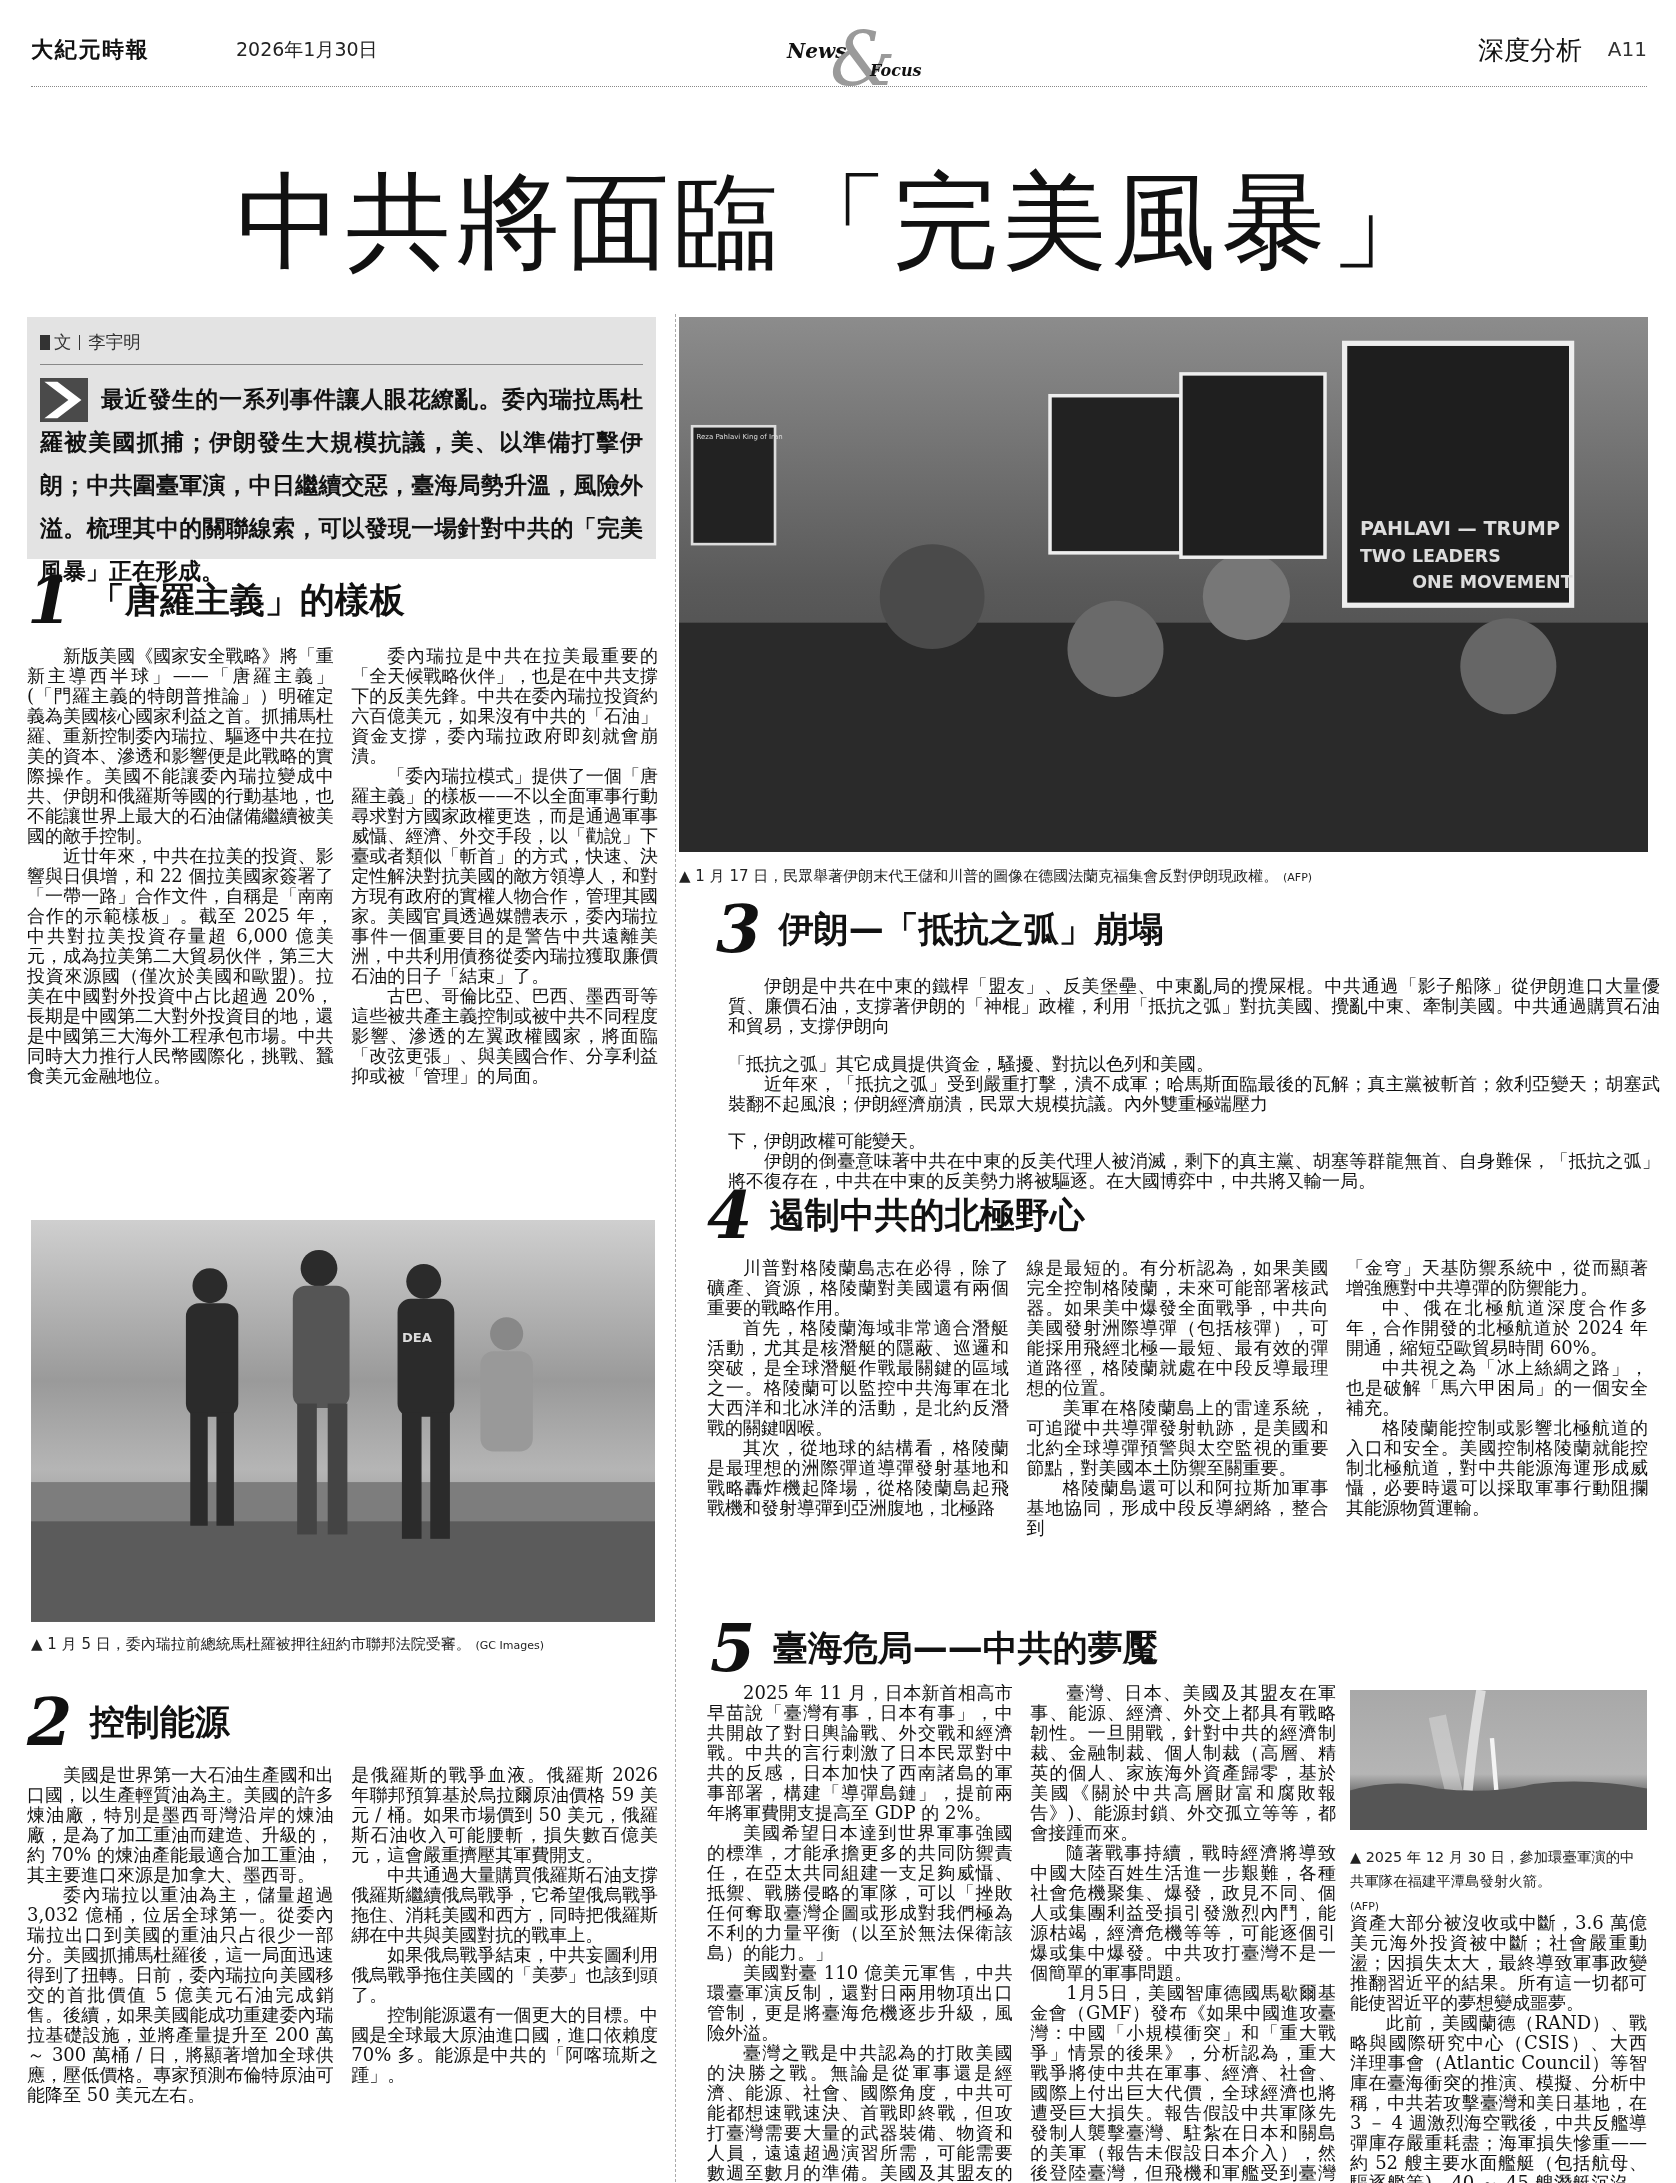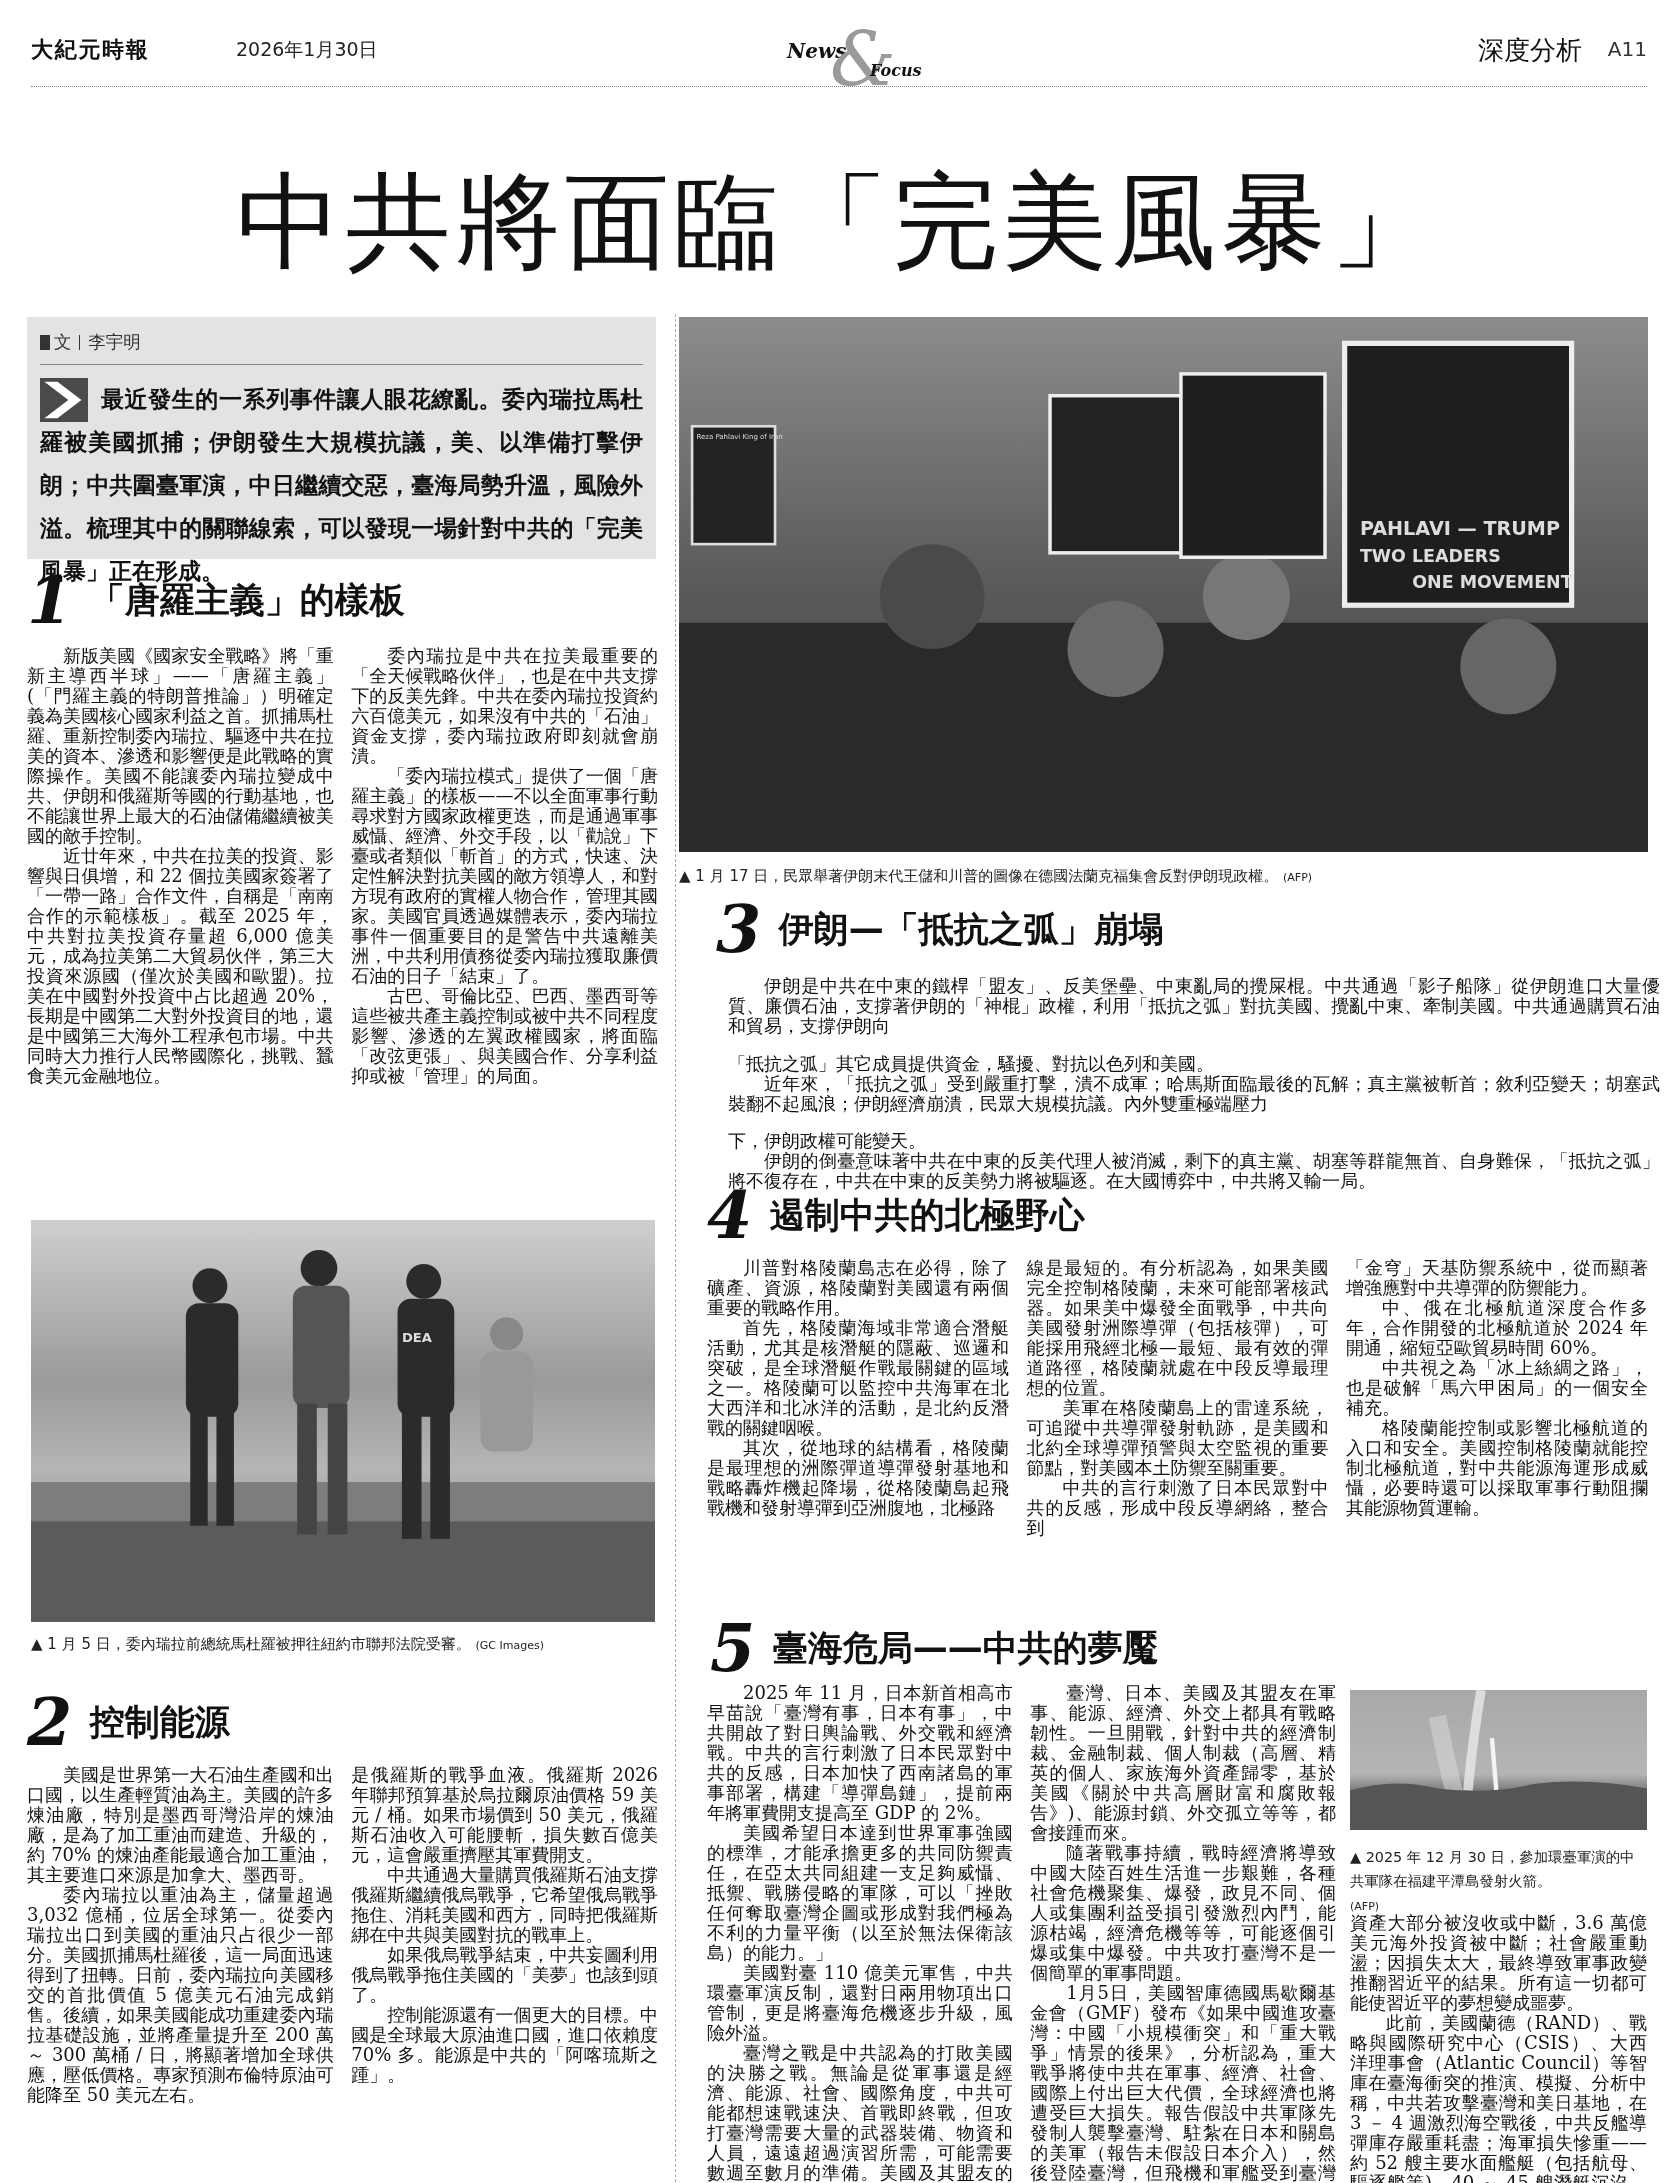--- a/index.html
+++ b/index.html
@@ -199,21 +199,21 @@
 </div>
 <div class="cols" style="left:707px; top:1258px; width:941px; height:314px;justify-content:space-between;">
   <div class="col">
     <p>川普對格陵蘭島志在必得，除了礦產、資源，格陵蘭對美國還有兩個重要的戰略作用。</p>
     <p>首先，格陵蘭海域非常適合潛艇活動，尤其是核潛艇的隱蔽、巡邏和突破，是全球潛艇作戰最關鍵的區域之一。格陵蘭可以監控中共海軍在北大西洋和北冰洋的活動，是北約反潛戰的關鍵咽喉。</p>
     <p>其次，從地球的結構看，格陵蘭是最理想的洲際彈道導彈發射基地和戰略轟炸機起降場，從格陵蘭島起飛戰機和發射導彈到亞洲腹地，北極路</p>
   </div>
   <div class="col">
     <p class="cont">線是最短的。有分析認為，如果美國完全控制格陵蘭，未來可能部署核武器。如果美中爆發全面戰爭，中共向美國發射洲際導彈（包括核彈），可能採用飛經北極—最短、最有效的彈道路徑，格陵蘭就處在中段反導最理想的位置。</p>
     <p>美軍在格陵蘭島上的雷達系統，可追蹤中共導彈發射軌跡，是美國和北約全球導彈預警與太空監視的重要節點，對美國本土防禦至關重要。</p>
-    <p>中共的言行刺激了日本民眾對中共的反感，形成中段反導網絡，整合到</p>
+    <p>格陵蘭島還可以和阿拉斯加軍事基地協同，形成中段反導網絡，整合到</p>
   </div>
   <div class="col">
     <p class="cont">「金穹」天基防禦系統中，從而顯著增強應對中共導彈的防禦能力。</p>
     <p>中、俄在北極航道深度合作多年，合作開發的北極航道於 2024 年開通，縮短亞歐貿易時間 60%。</p>
     <p>中共視之為「冰上絲綢之路」，也是破解「馬六甲困局」的一個安全補充。</p>
     <p>格陵蘭能控制或影響北極航道的入口和安全。美國控制格陵蘭就能控制北極航道，對中共能源海運形成威懾，必要時還可以採取軍事行動阻攔其能源物質運輸。</p>
   </div>
 </div>
 
 <div class="sec-head" style="left:710px; top:1616px;">

